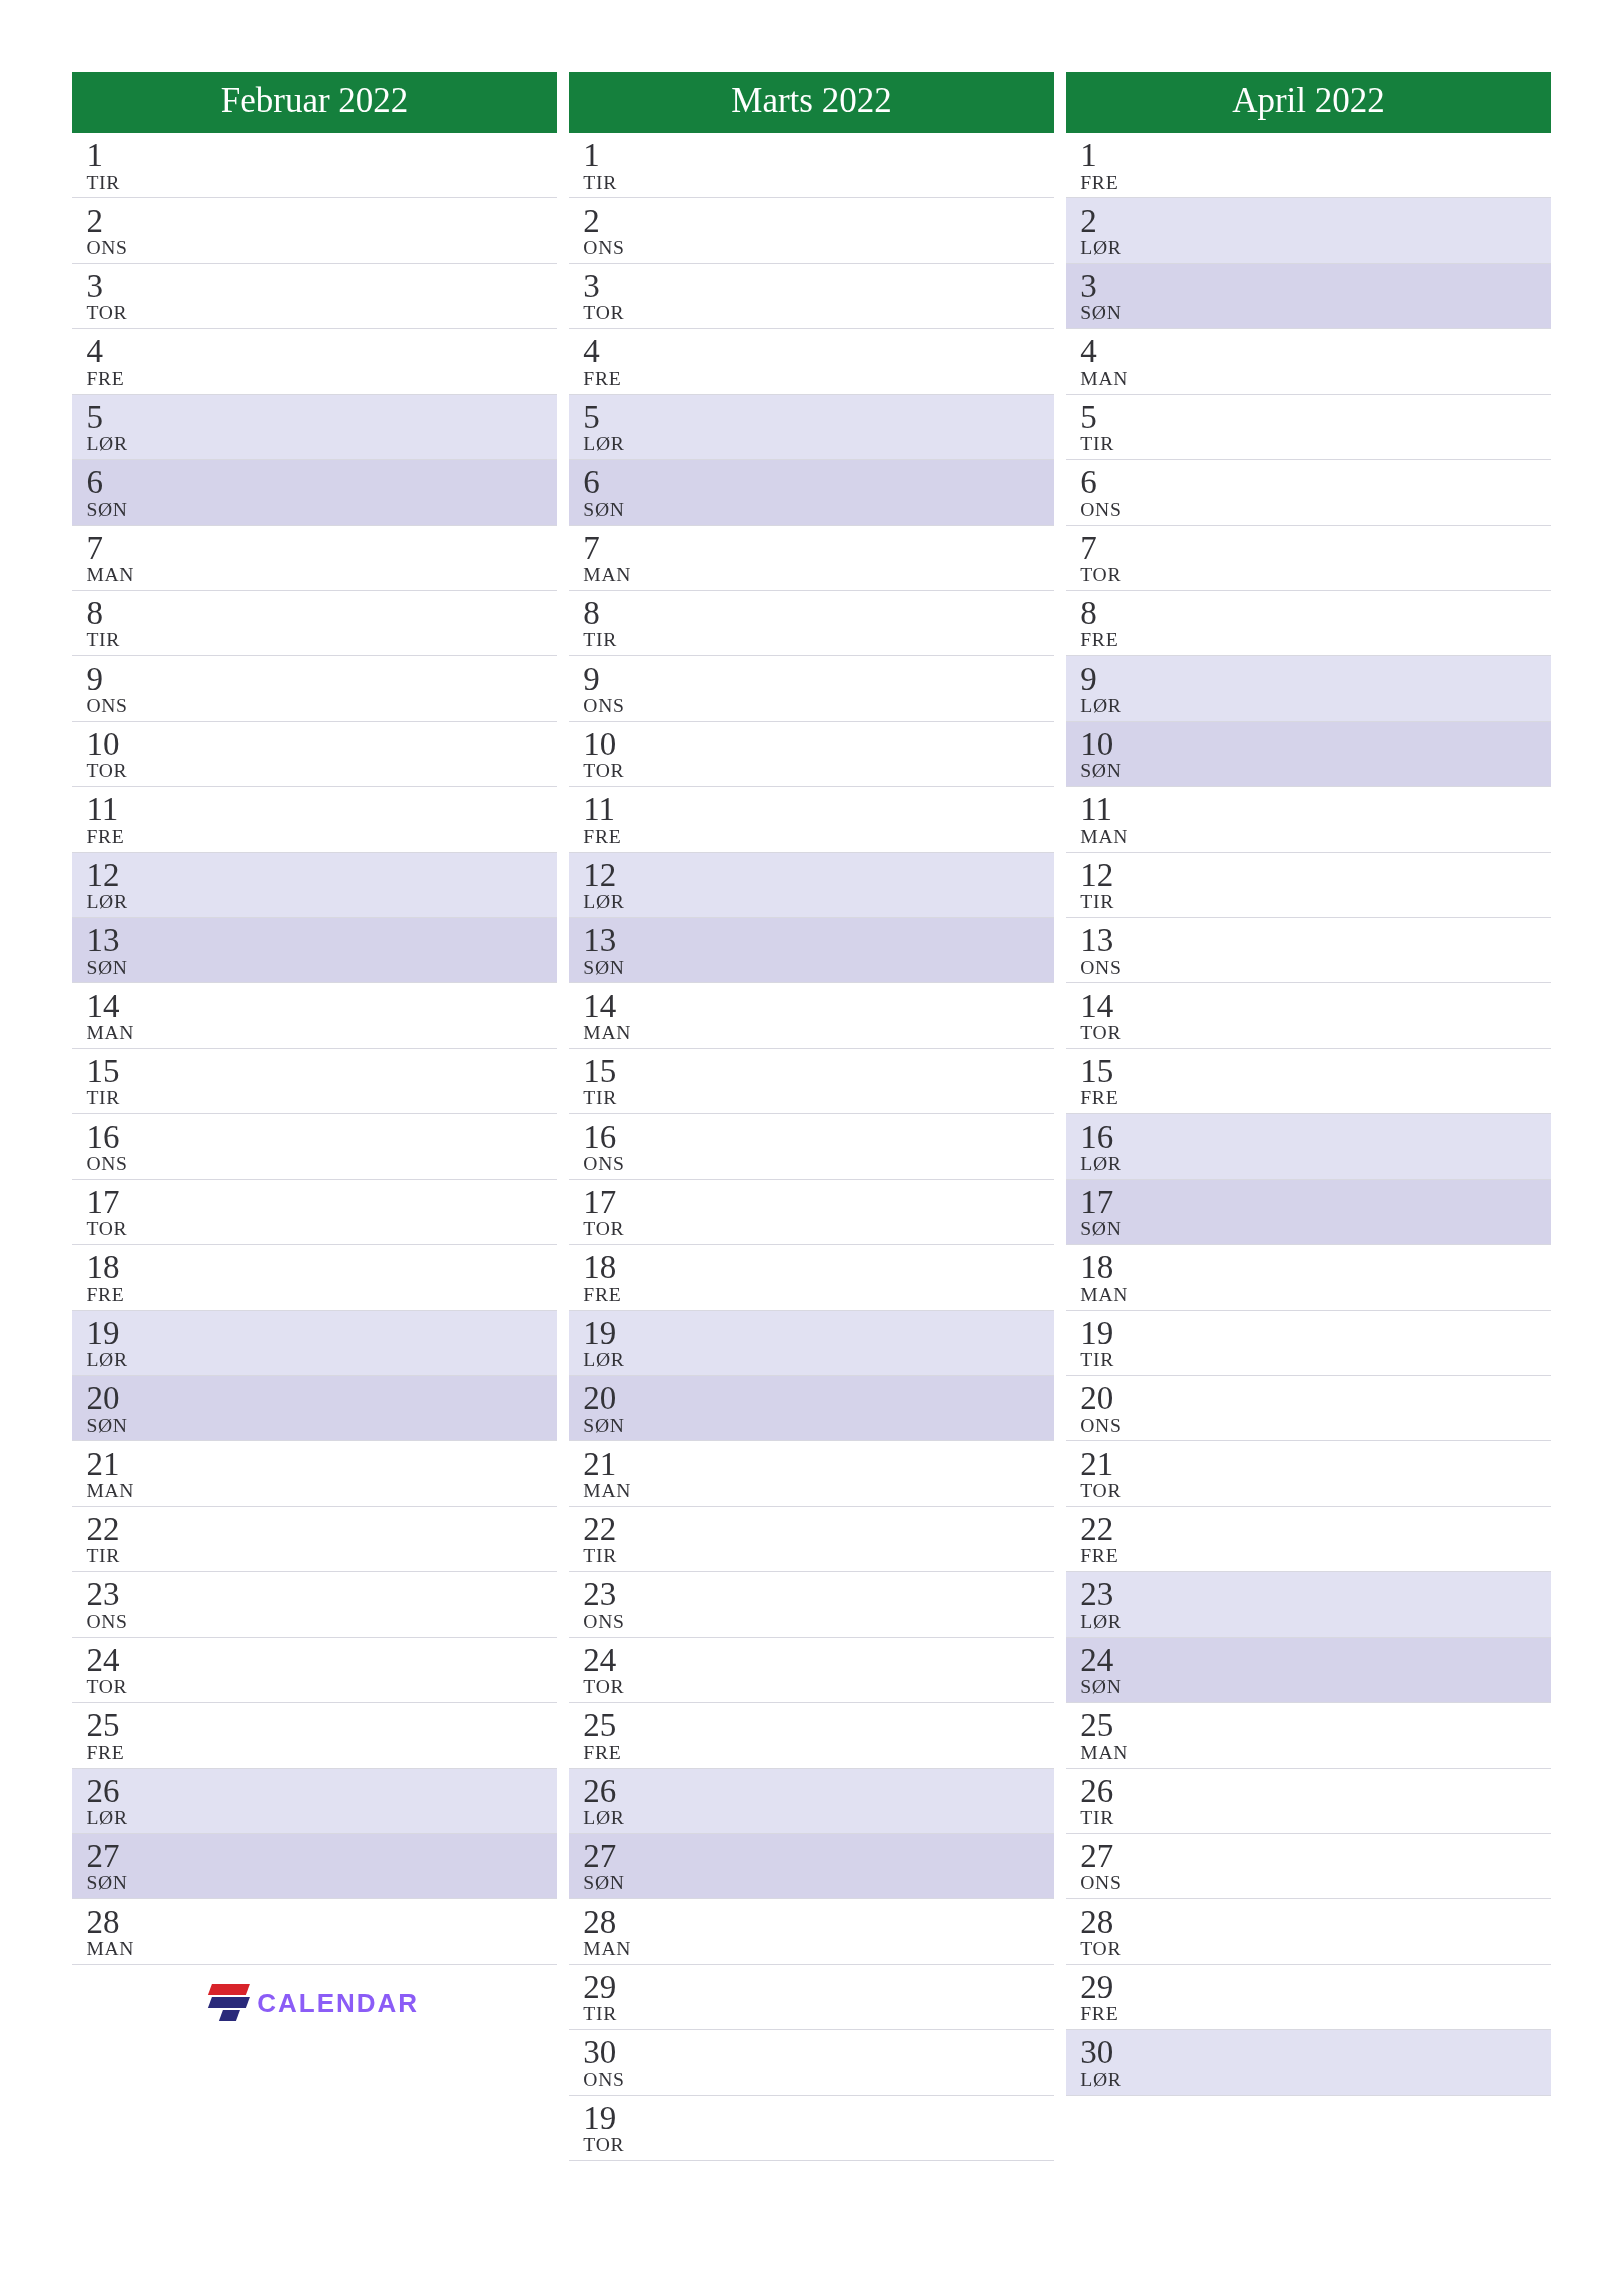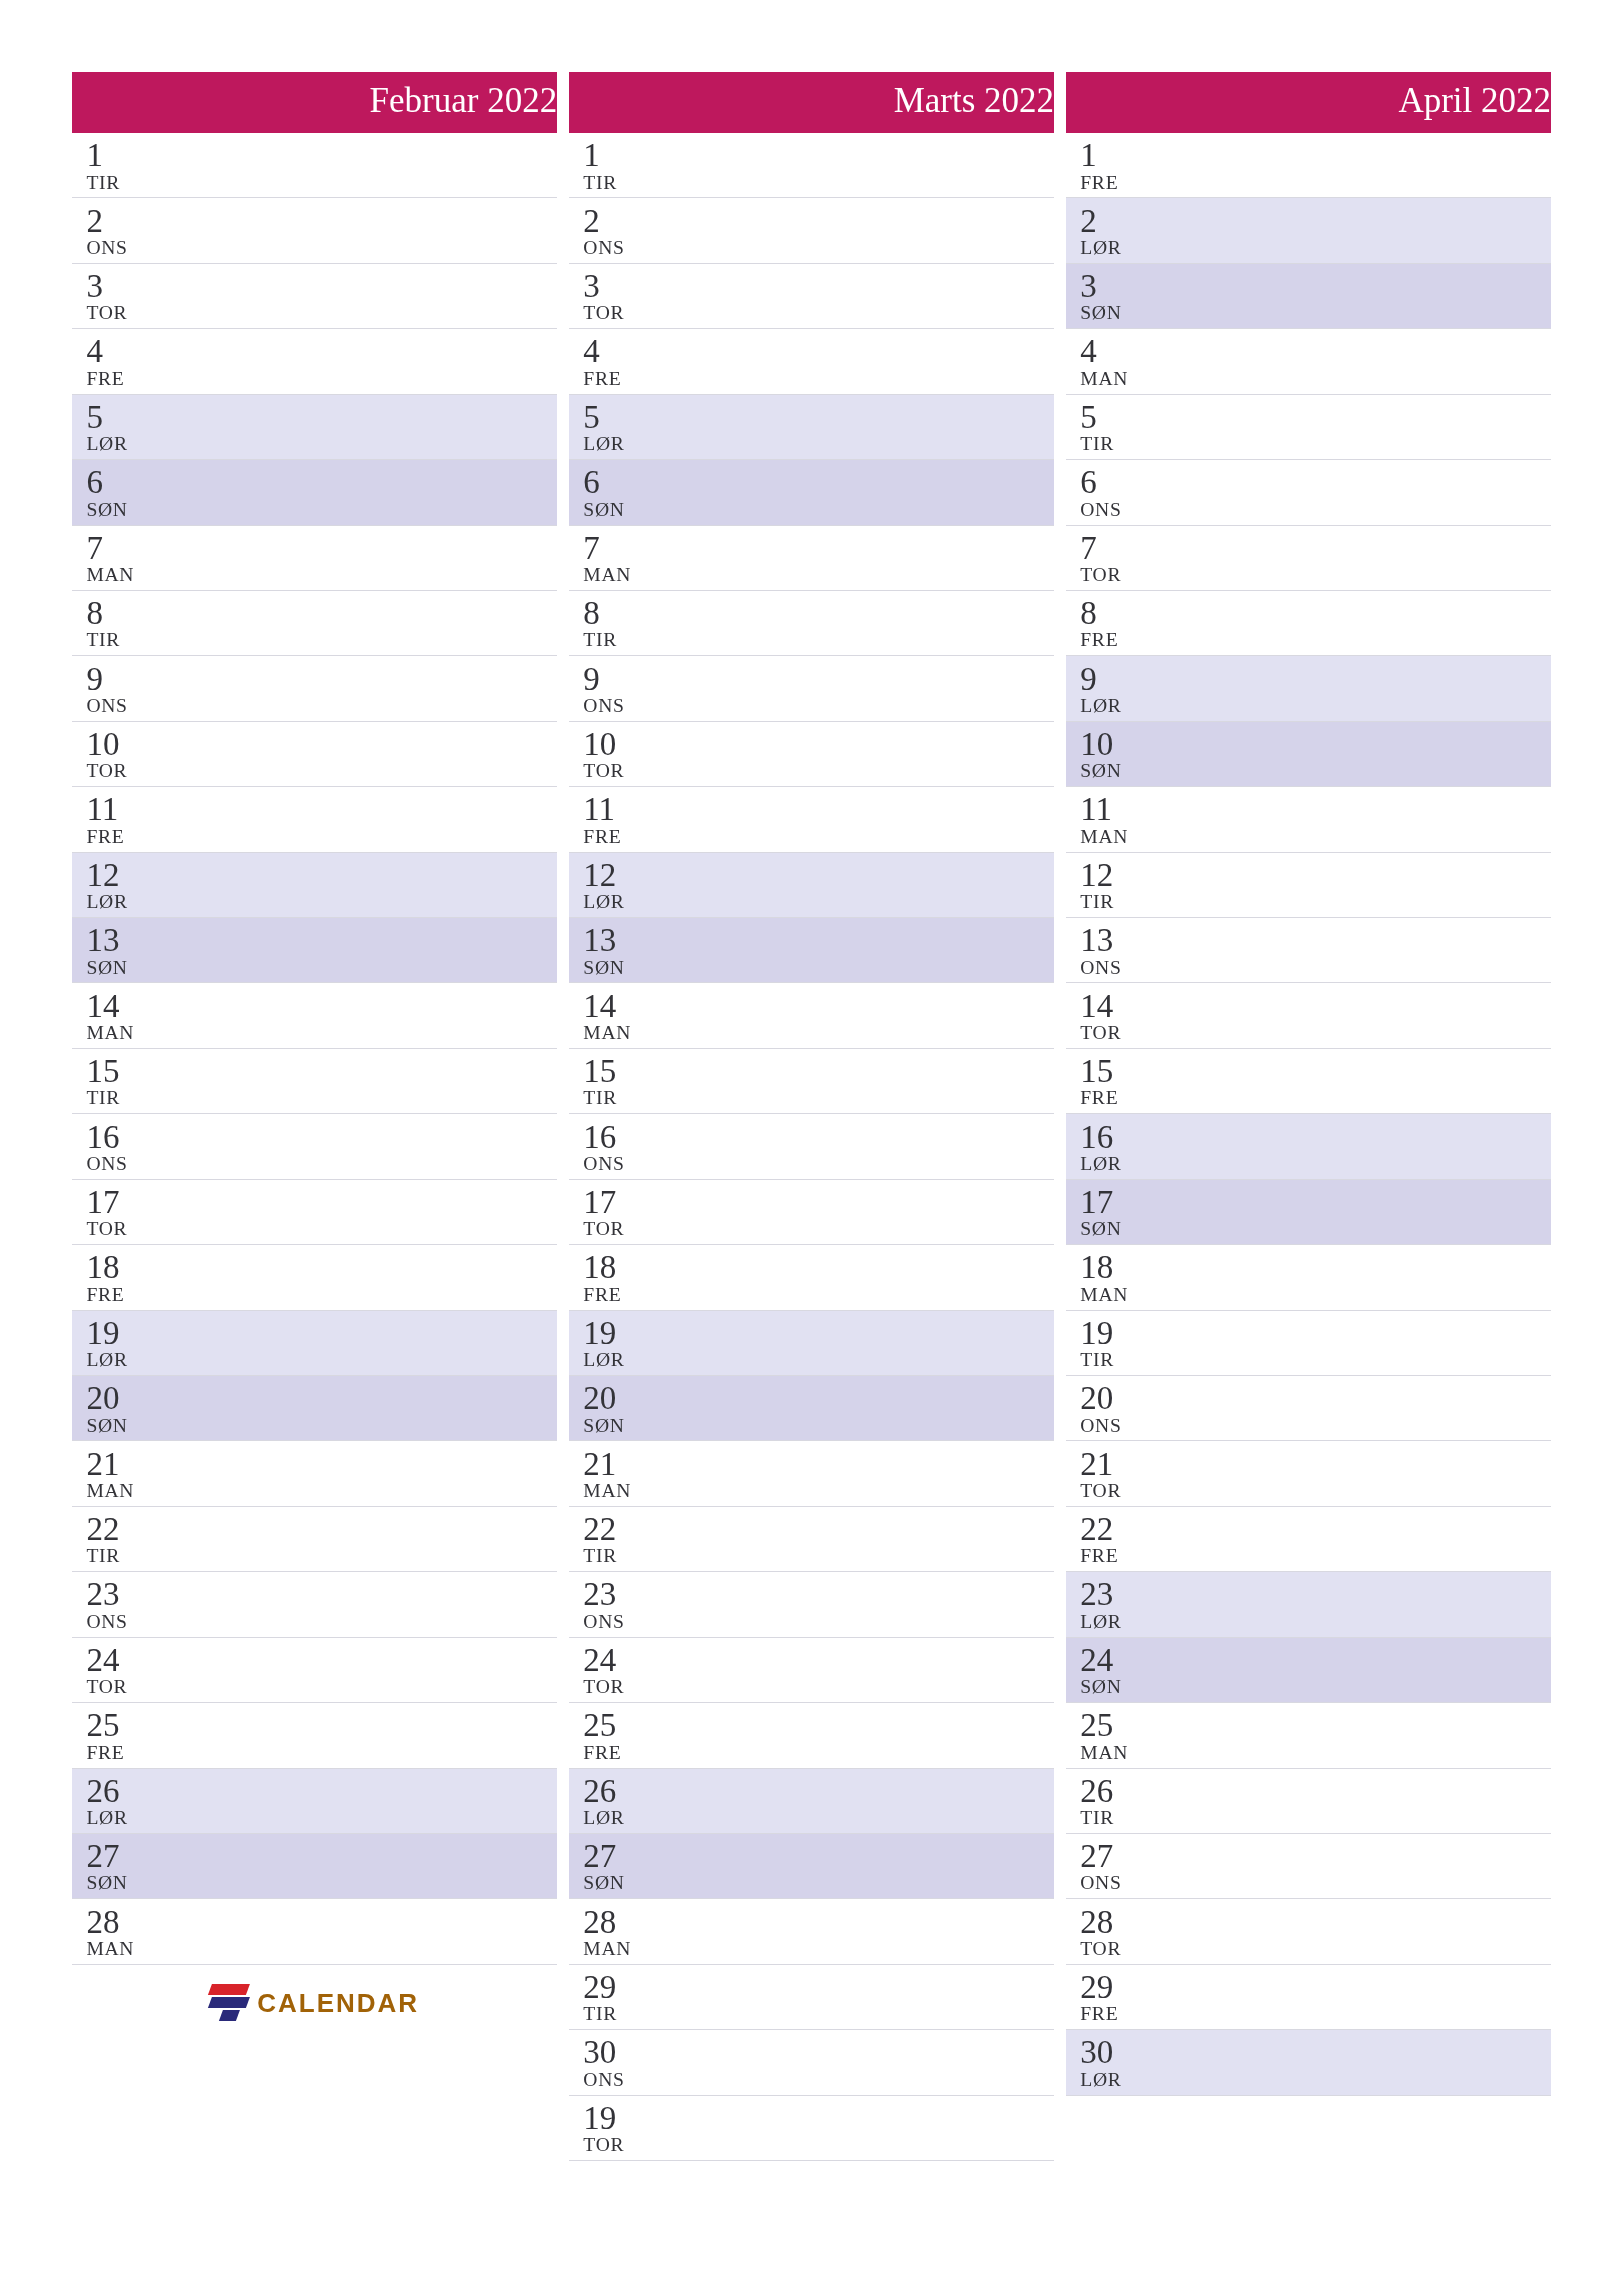--- a/index.html
+++ b/index.html
@@ -13,23 +13,23 @@
     display: flex;
     gap: 11.8px;
     width: 100%;
   }
   .month {
     flex: 1;
     display: flex;
     flex-direction: column;
   }
   .month-header {
-    background: #be185d;
+    background: #15803d;
     color: #ffffff;
-    text-align: right;
+    text-align: center;
     font-size: 35px;
     padding: 9.2px 0 11.8px 0;
     font-weight: 400;
   }
   .day {
     border-bottom: 1.3px solid #d8d8e0;
     padding: 5.2px 0 3.9px 14.4px;
     min-height: 63px;
   }
   .day.sat { background: #e1e1f2; }
@@ -63,21 +63,21 @@
     transform: skewX(-20deg);
   }
   .logo-mark .s1 { width: 38px; top: 0; left: 0; background: #d8232a; }
   .logo-mark .s2 { width: 38px; top: 13px; left: 0; background: #2a2a7a; }
   .logo-mark .s3 { width: 17px; top: 26px; left: 10.5px; background: #2a2a7a; }
   .logo-text {
     font-family: Arial, Helvetica, sans-serif;
     font-weight: 700;
     font-size: 26px;
     letter-spacing: 2px;
-    color: #a16207;
+    color: #8b5cf6;
   }
 </style>
 </head>
 <body>
 
 <div class="calendar" id="cal-root">
     <div class="month">
       <div class="month-header">Februar 2022</div>
       <div class="day">
         <div class="day-num">1</div>

